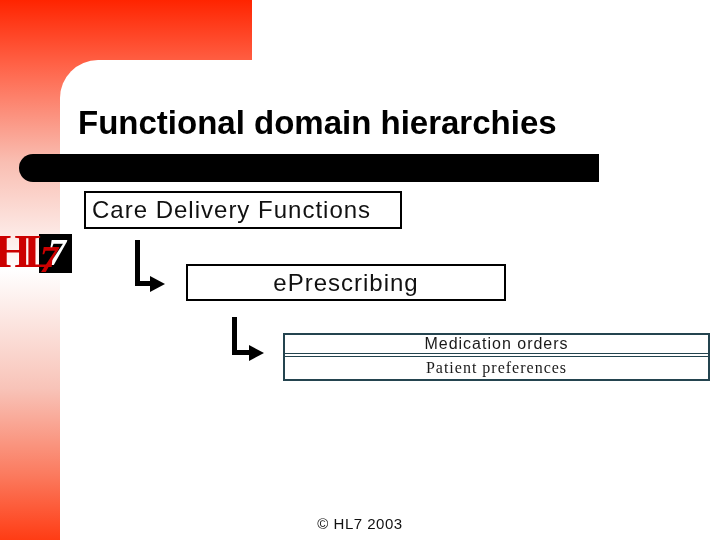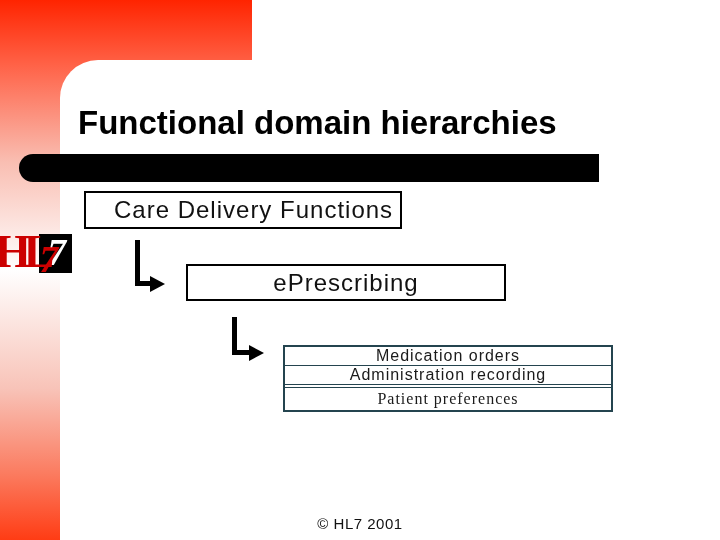--- a/index.html
+++ b/index.html
@@ -51,39 +51,39 @@
     font-style:italic;font-weight:bold;font-size:37px;line-height:37px;
   }
   .logo-seven.shadow{color:#cc0000;left:0px;top:7px;}
   .logo-seven.front{color:#ffffff;left:8px;top:0px;}
   
   .hbox{
     position:absolute;background:#fff;border:2px solid #000;
     display:flex;align-items:center;box-sizing:border-box;
     color:#111;letter-spacing:1px;
   }
-  .hbox.level1{left:84px;top:191px;width:318px;height:38px;font-size:24px;padding-left:28px;}
+  .hbox.level1{left:84px;top:191px;width:318px;height:38px;font-size:24px;padding-left:6px;}
   .hbox.level2{left:186px;top:264px;width:320px;height:37px;font-size:24px;justify-content:center;}
   
   .arrow-part{position:absolute;background:#000;}
   .a1v{left:135px;top:240px;width:5px;height:46px;}
   .a1h{left:135px;top:281px;width:17px;height:5px;}
   .a2v{left:232px;top:317px;width:5px;height:38px;}
   .a2h{left:232px;top:350px;width:19px;height:5px;}
   .arrow-head{
     position:absolute;width:0;height:0;background:none;
     border-top:8px solid transparent;border-bottom:8px solid transparent;
     border-left:15px solid #000;
   }
   .a1head{left:150px;top:275.5px;}
   .a2head{left:249px;top:344.5px;}
   
   .list-box{
-    position:absolute;left:283px;top:333px;width:330px;
-    border:2px solid #24444f;box-sizing:border-box;background:#fff;margin-top:12px;
+    position:absolute;left:283px;top:333px;width:427px;
+    border:2px solid #24444f;box-sizing:border-box;background:#fff;
   }
   .list-row{
     text-align:center;font-size:16px;letter-spacing:1px;color:#1a1a1a;
     height:18px;line-height:18px;white-space:nowrap;overflow:visible;
   }
   .list-row.divided{border-bottom:1.5px solid #24444f;}
   .list-row.last{border-top:1.5px solid #24444f;margin-top:2px;height:22px;line-height:22px;font-family:Liberation Serif, serif;}
   .footer{
     position:absolute;left:0;right:0;bottom:8px;text-align:center;
     font-size:15px;color:#111;letter-spacing:0.5px;
@@ -124,19 +124,18 @@
   </div>
 
   <div>
     <div class="arrow-part a2v"></div>
     <div class="arrow-part a2h"></div>
     <div class="arrow-head a2head"></div>
   </div>
 
   <div class="list-box">
     <div class="list-row divided">Medication orders</div>
-    <div class="list-row divided">Administration recording</div>
     <div class="list-row last">Patient preferences</div>
   </div>
 
-  <div class="footer">© HL7 2001</div>
+  <div class="footer">© HL7 2003</div>
 
 </div>
 
 </body></html>

